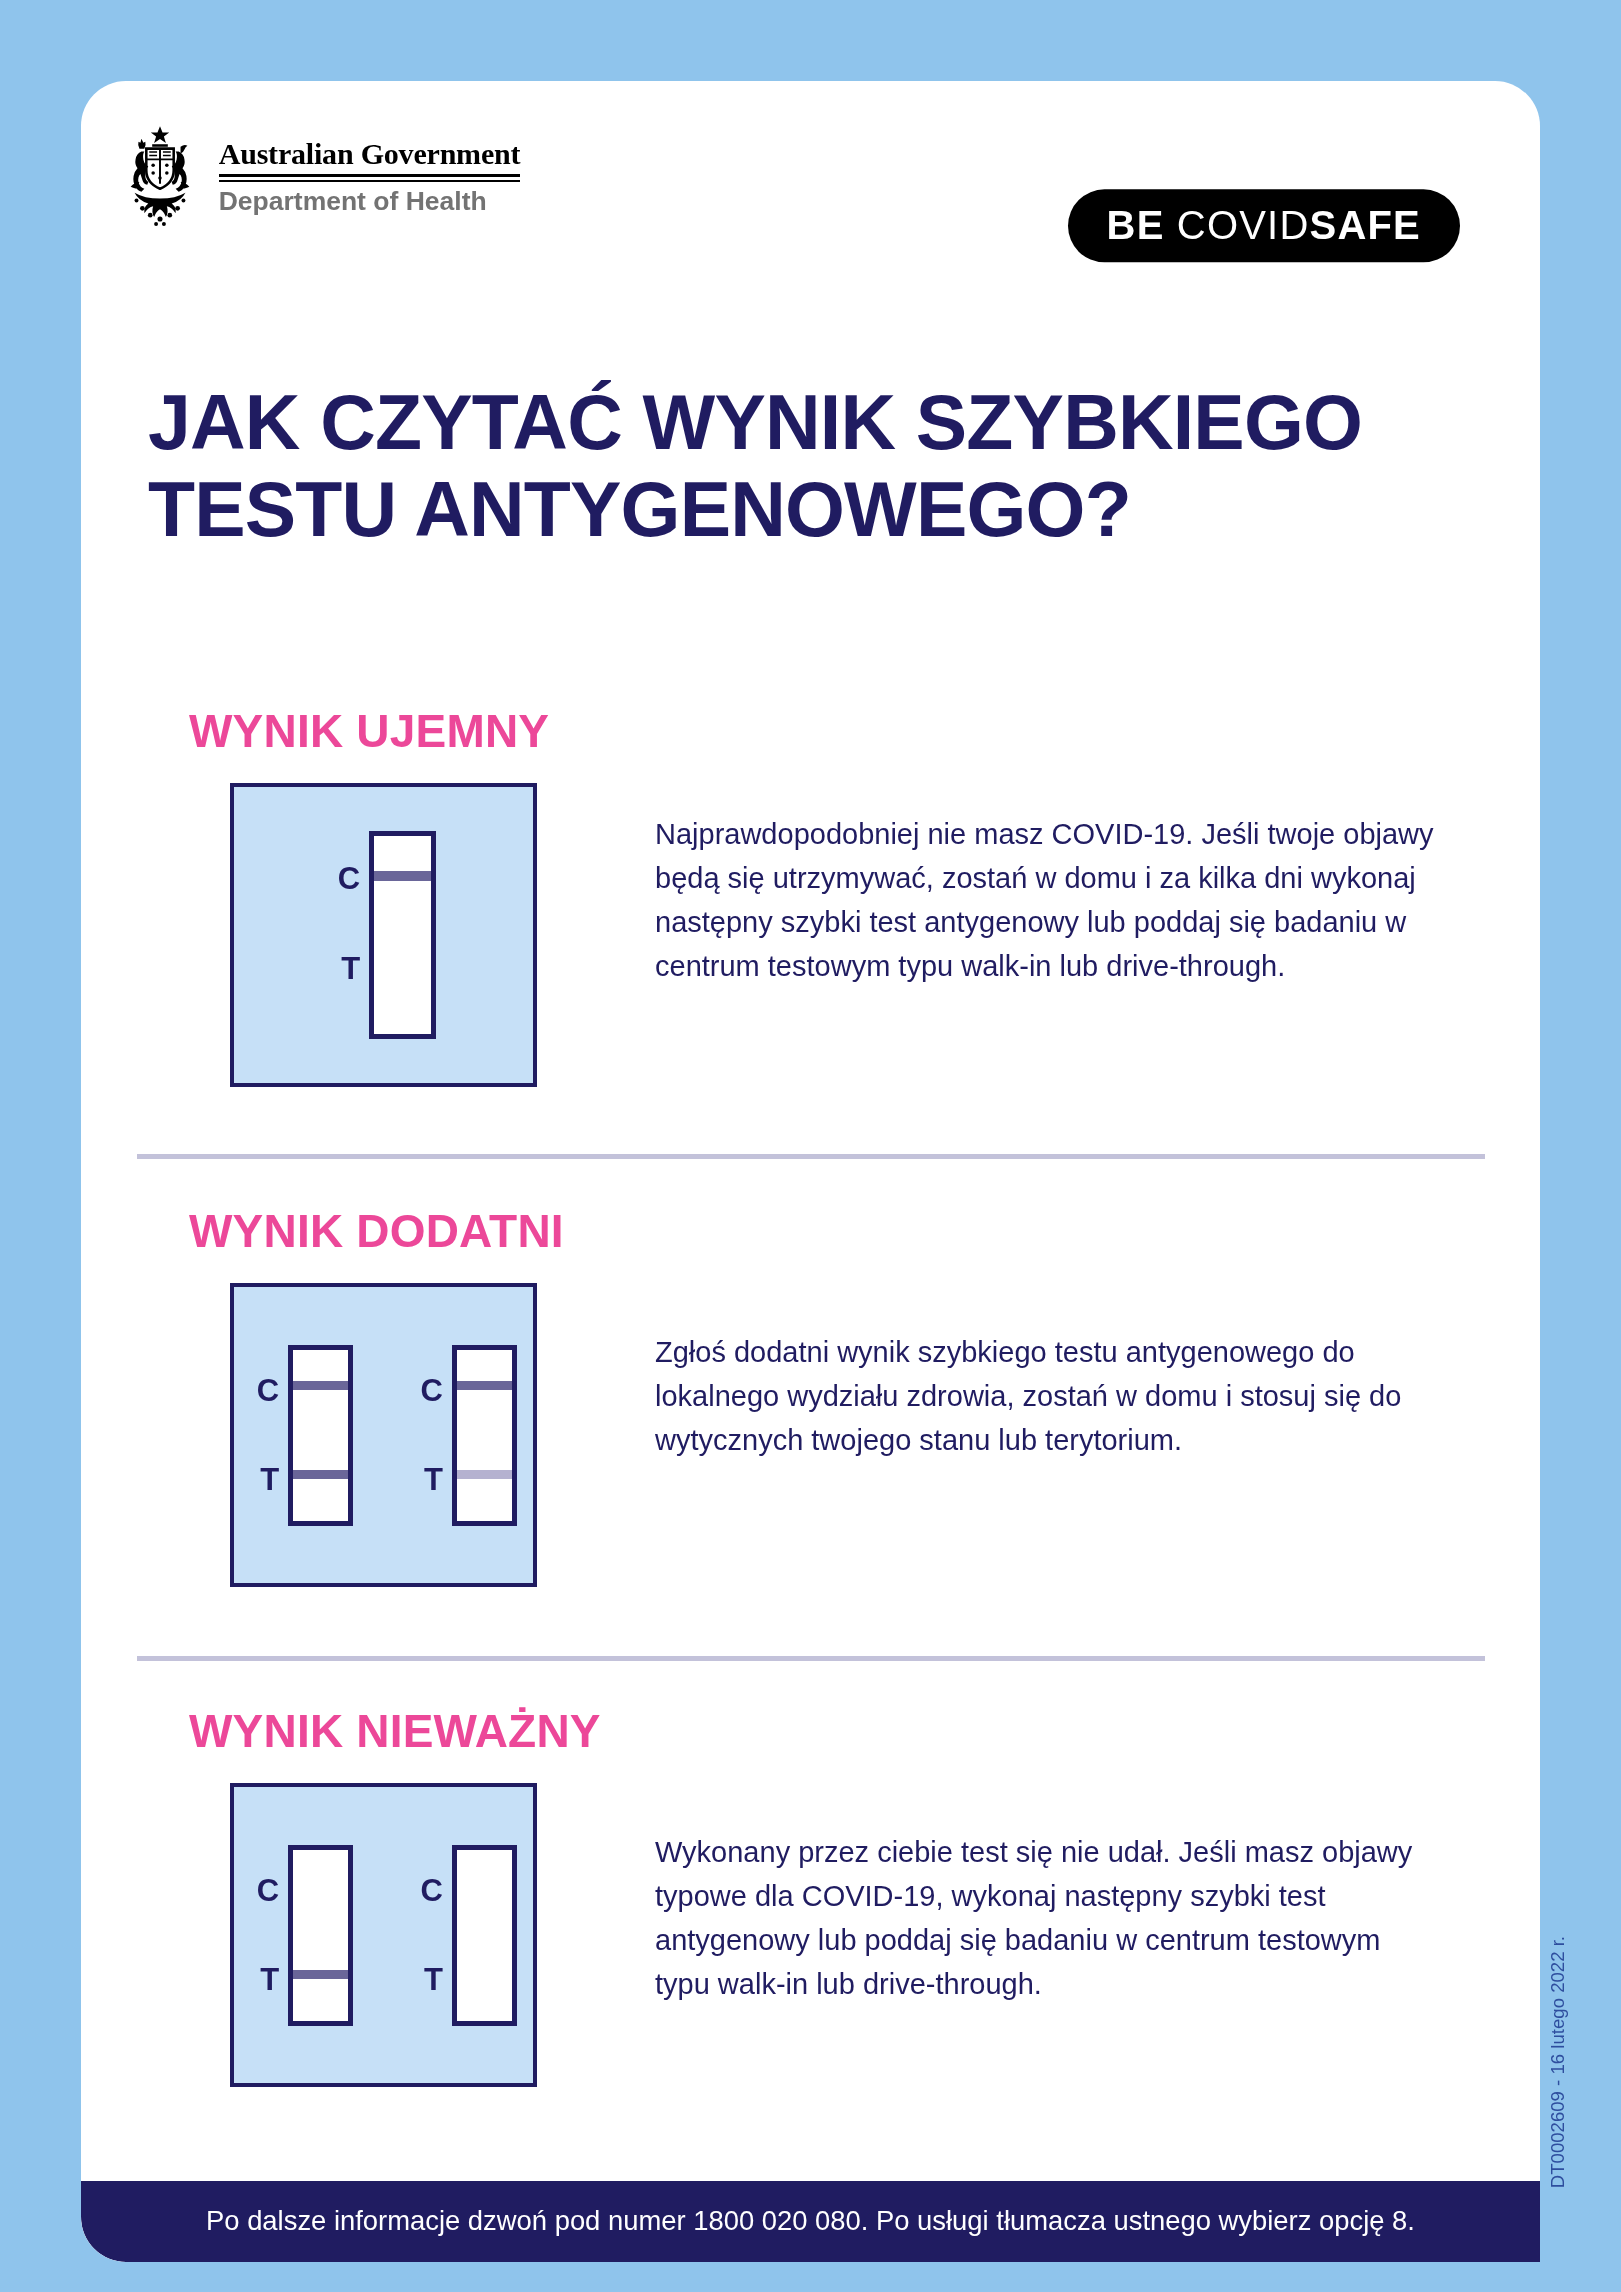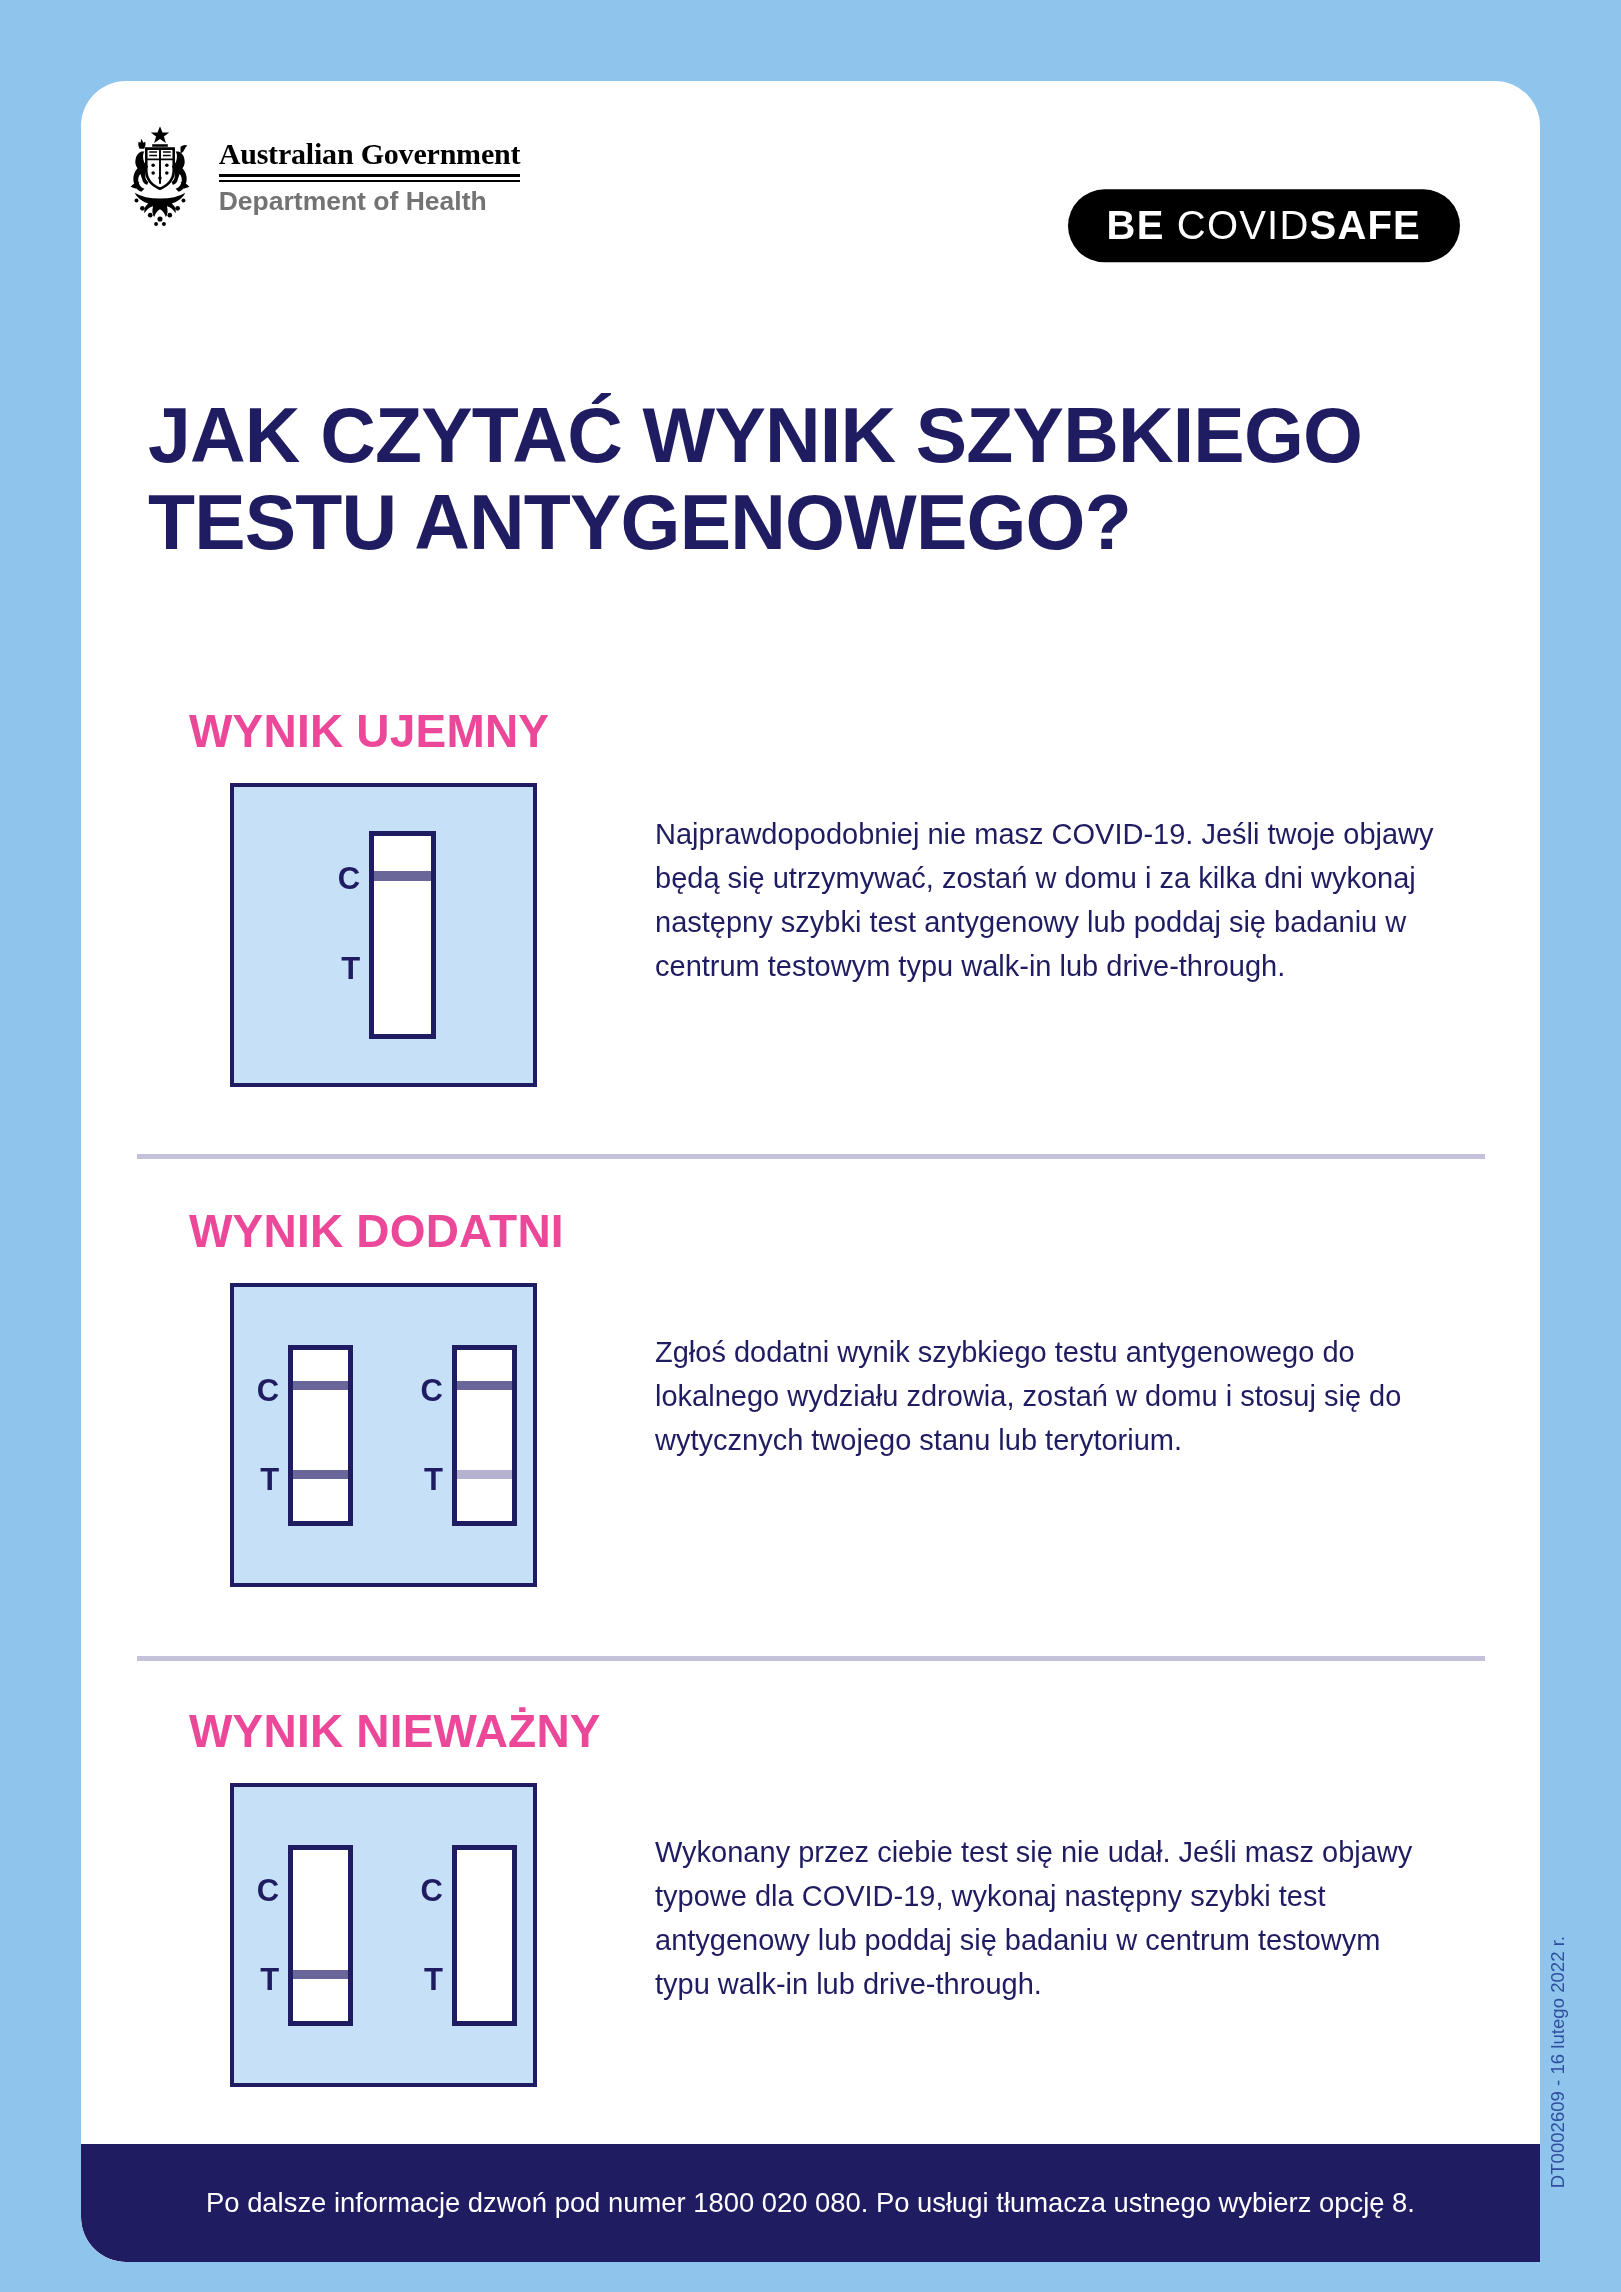--- a/index.html
+++ b/index.html
@@ -99,21 +99,21 @@
     line-height: 1;
     white-space: nowrap;
   }
   .covidsafe-pill .b { font-weight: bold; }
   .covidsafe-pill .r { font-weight: normal; }
 
   
   .page-title {
     position: absolute;
     left: 67px;
-    top: 311px;
+    top: 298px;
     width: 1353px;
     color: #201C61;
     font-size: 77px;
     font-weight: bold;
     line-height: 1.13;
     letter-spacing: -0.8px;
     font-stretch: condensed;
   }
   .page-title .tl { display: block; white-space: nowrap; }
 
@@ -241,21 +241,21 @@
   }
   .divider.d1 { top: 1073px; }
   .divider.d2 { top: 1575px; }
 
   
   .footer-bar {
     position: absolute;
     left: 0;
     bottom: 0;
     width: 100%;
-    height: 118px;
+    height: 81px;
     background: #201C61;
     display: flex;
     align-items: center;
     justify-content: center;
     border-bottom-left-radius: 45px;
   }
   .footer-text {
     color: #FFFFFF;
     font-size: 27.4px;
     line-height: 1.2;

